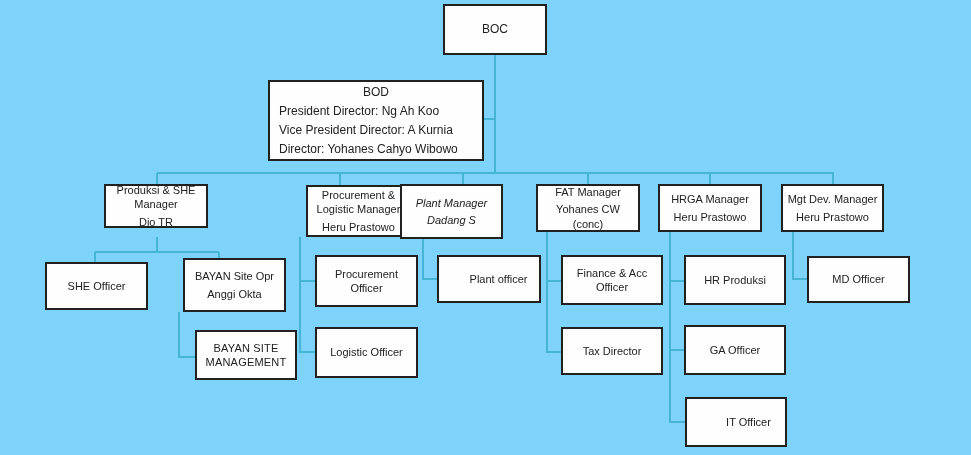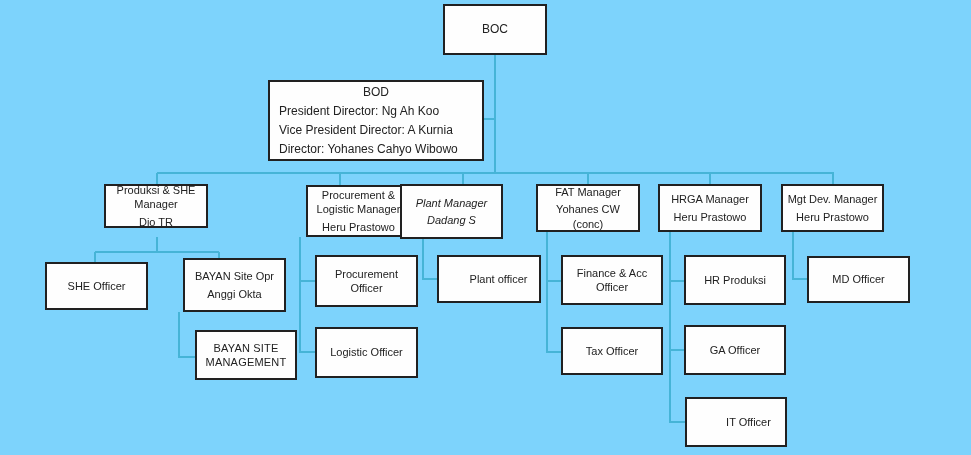--- a/index.html
+++ b/index.html
@@ -133,21 +133,21 @@
 
   <div class="node" style="left:437px;top:255px;width:104px;height:48px;padding-left:22px;">
     <span>Plant officer</span>
   </div>
 
   <div class="node" style="left:561px;top:255px;width:102px;height:50px;">
     <span>Finance &amp; Acc Officer</span>
   </div>
 
   <div class="node" style="left:561px;top:327px;width:102px;height:48px;">
-    <span>Tax Officer</span>
+    <span>Tax Director</span>
   </div>
 
   <div class="node" style="left:684px;top:255px;width:102px;height:50px;">
     <span>HR Produksi</span>
   </div>
 
   <div class="node" style="left:684px;top:325px;width:102px;height:50px;align-items:center;">
     <span>GA Officer</span>
   </div>
 

